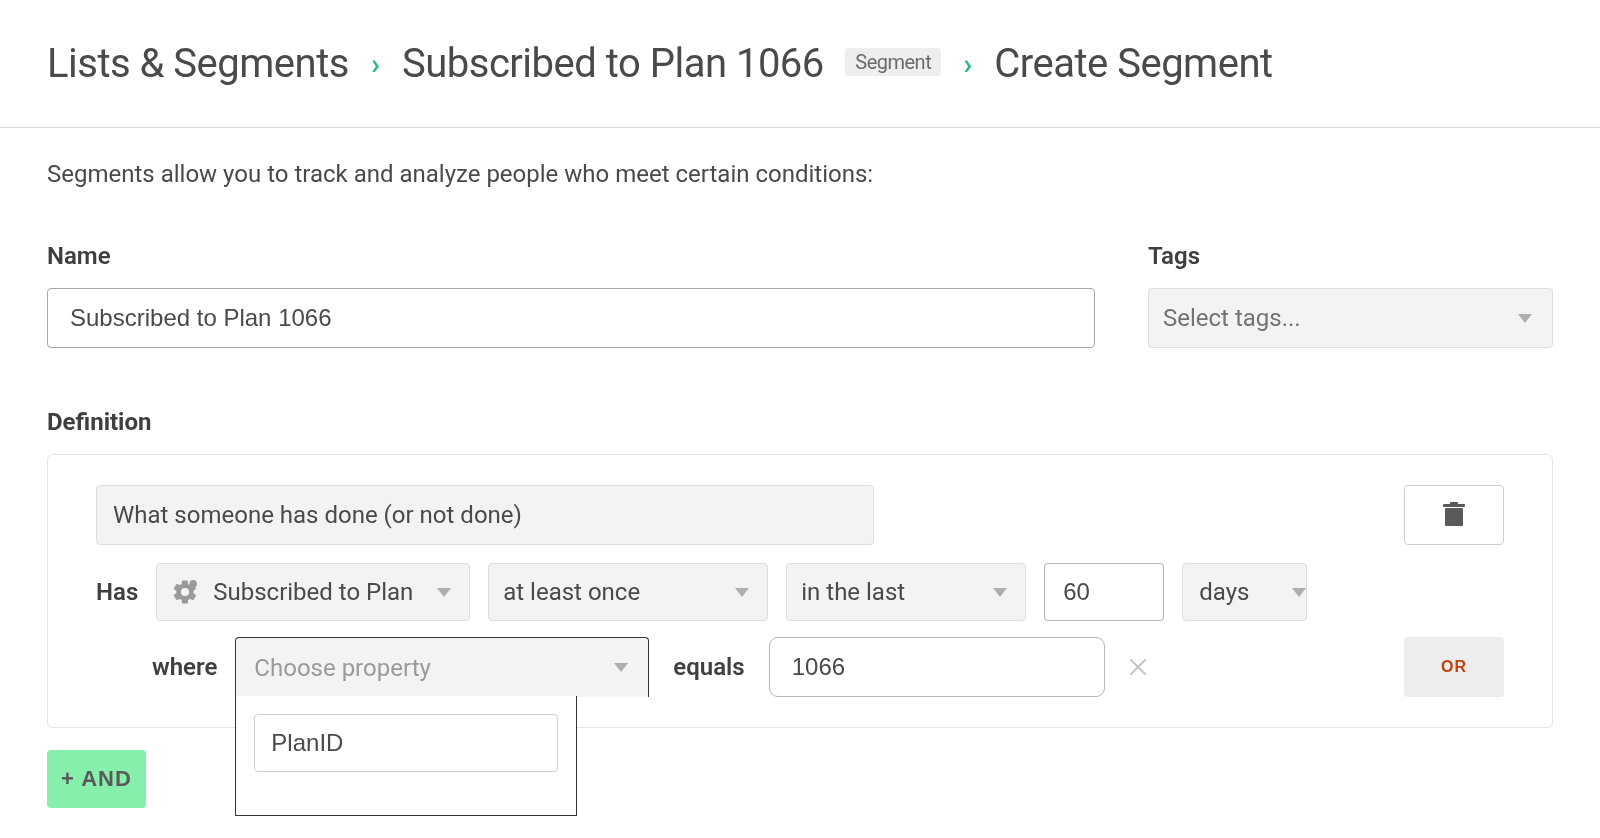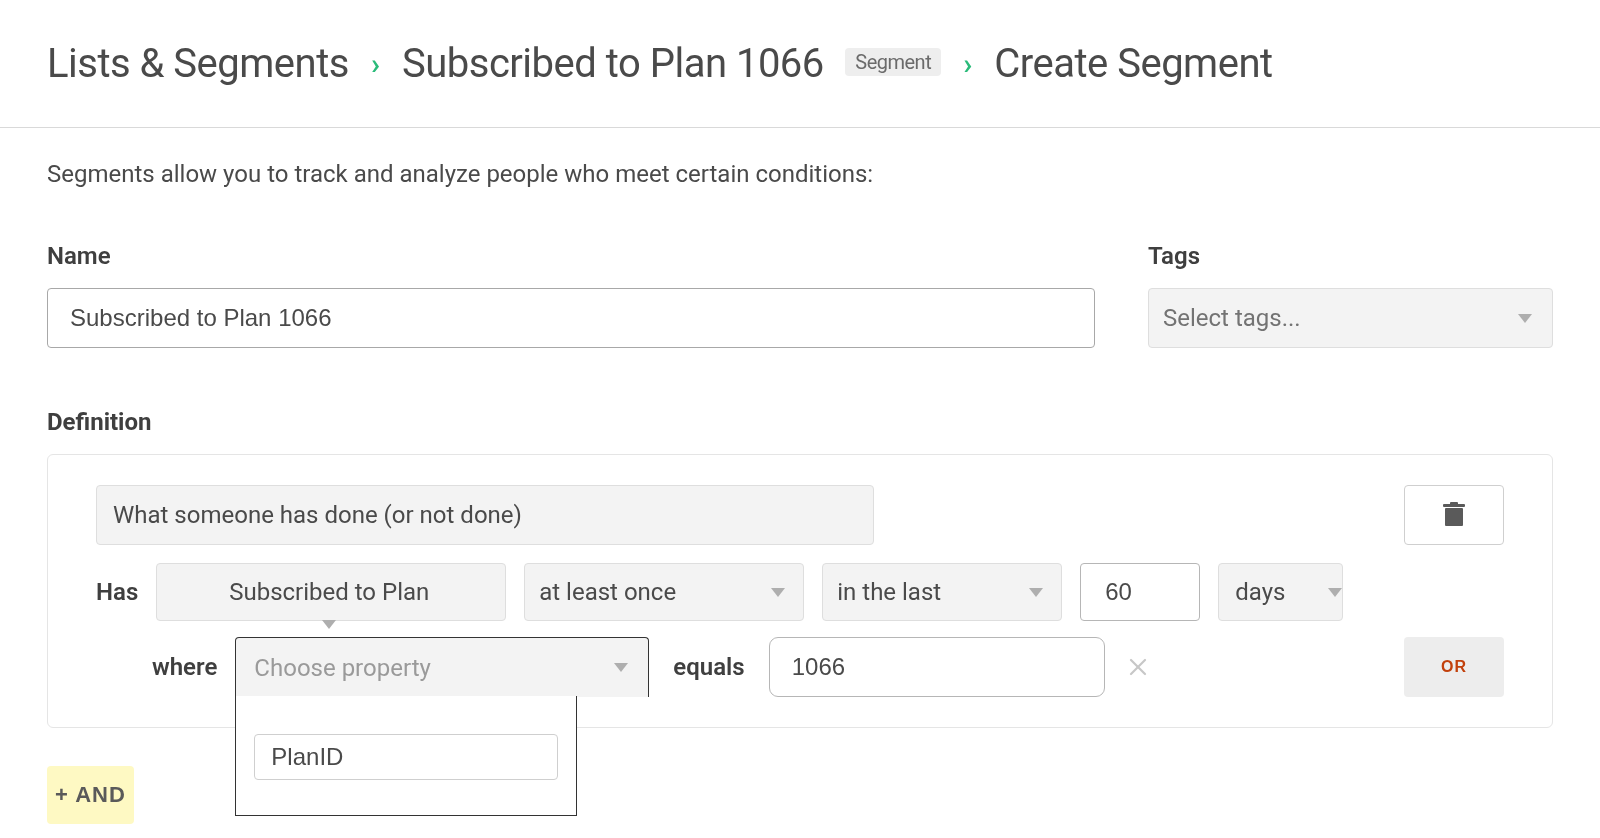--- a/index.html
+++ b/index.html
@@ -154,33 +154,33 @@
     border: 1px solid #dedede;
     border-radius: 4px;
     display: flex;
     align-items: center;
     padding: 0 18px 0 14px;
     font-size: 24px;
     color: #4a4a4a;
     cursor: pointer;
     gap: 14px;
   }
-  .gray-select.event { width: 350px; justify-content: flex-start; flex-direction: column; }
+  .gray-select.event { width: 314px; justify-content: flex-start; }
   .gray-select.event .label { flex: 1; }
   .gray-select.freq { width: 280px; }
   .gray-select.freq .label { flex: 1; }
   .gray-select.range { width: 240px; }
   .gray-select.range .label { flex: 1; }
   .num-input {
     width: 120px;
     height: 58px;
     border: 1px solid #b6b6b6;
     border-radius: 4px;
     font-size: 24px;
-    padding: 0 24px;
+    padding: 0 18px;
     color: #4a4a4a;
     background: #ffffff;
   }
   .days-select {
     height: 58px;
     background: #f3f3f3;
     border: 1px solid #dedede;
     border-radius: 4px;
     display: flex;
     align-items: center;
@@ -229,27 +229,26 @@
     width: 342px;
     background: #ffffff;
     border: 1px solid #333333;
     border-top: none;
     z-index: 10;
     padding: 18px;
     height: 120px;
   }
   .dropdown-search {
     width: 100%;
-    height: 46px;
+    height: 58px;
     border: 1px solid #cfcfcf;
     border-radius: 4px;
     padding: 0 16px;
     font-size: 24px;
     color: #4a4a4a;
-    margin-top: 20px;
   }
   .equals-kw {
     font-size: 24px;
     font-weight: 600;
     color: #3f3f3f;
     margin: 0 6px;
   }
   .val-input {
     width: 336px;
     height: 60px;
@@ -273,24 +272,24 @@
     border: none;
     border-radius: 4px;
     font-size: 16px;
     font-weight: 700;
     color: #c2410c;
     cursor: pointer;
     margin-left: auto;
     letter-spacing: 1px;
   }
   .and-btn {
-    margin-top: 38px;
+    margin-top: 22px;
     height: 58px;
-    padding: 0 8px;
-    background: #fef9c3;
+    padding: 0 14px;
+    background: #86efac;
     border: none;
     border-radius: 4px;
     font-size: 22px;
     font-weight: 700;
     color: #5a5a5a;
     cursor: pointer;
     letter-spacing: 1px;
     display: inline-flex;
     align-items: center;
   }

